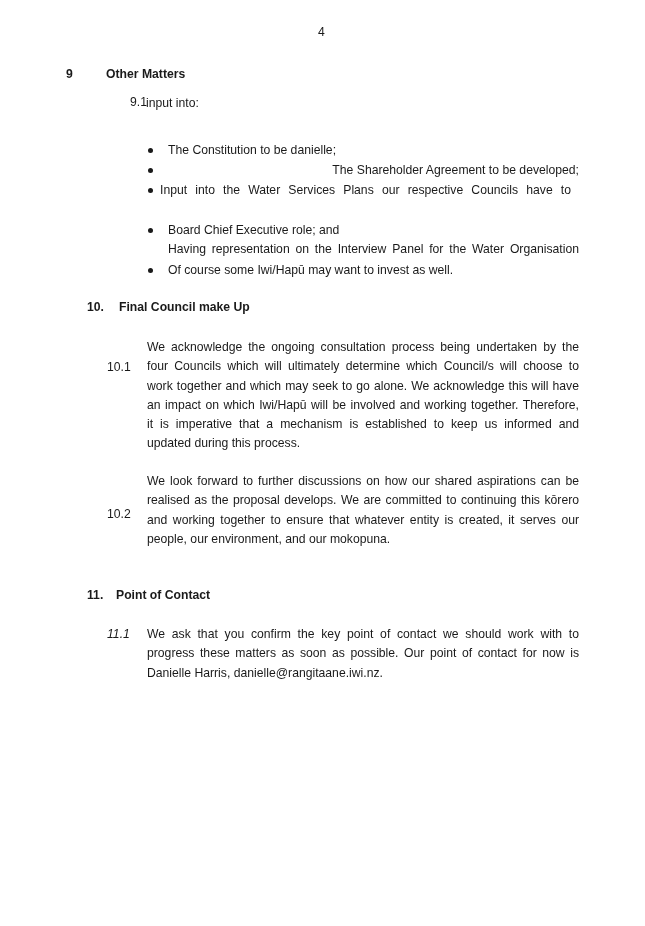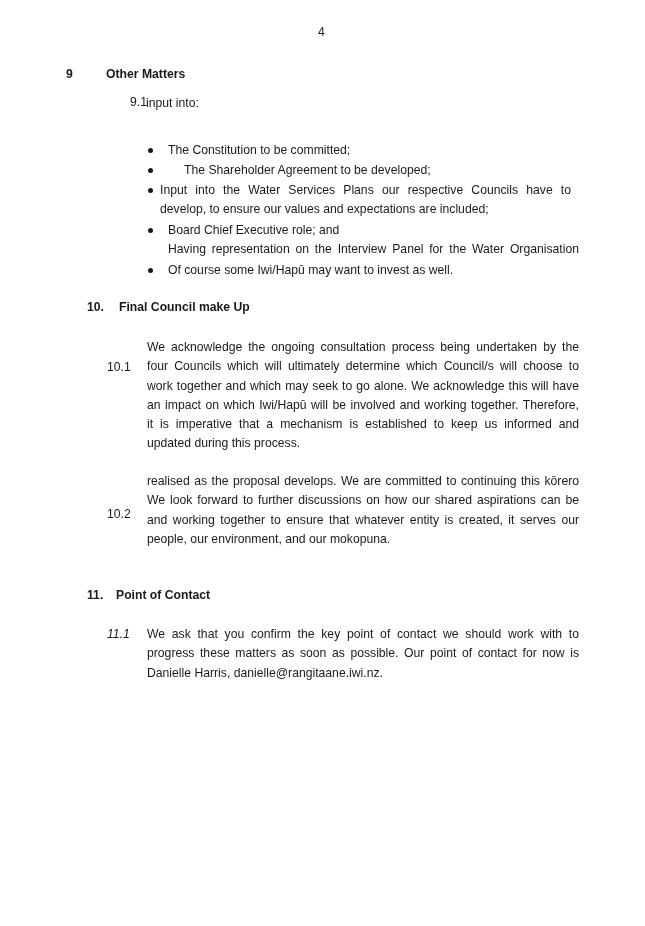--- a/index.html
+++ b/index.html
@@ -21,32 +21,31 @@
 <div class="abs bold" style="left:106px; top:67px;">Other Matters</div>
 
 <div class="abs" style="left:106px; top:95px;margin-left:24px;">9.1</div>
 <div class="para" style="left:146px; top:94px; width:433px;">
   <span class="ln">input into:</span>
 </div>
 
 <div>
   <span class="bullet" style="left:148px; top:148px;"></span>
   <div class="para" style="left:168px; top:141px; width:411px;">
-    <span class="ln">The Constitution to be committed;</span>
+    <span class="ln">The Constitution to be danielle;</span>
   </div>
 
   <span class="bullet" style="left:148px; top:168px;"></span>
-  <div class="para" style="left:184px; top:161px; width:411px;">
+  <div class="para" style="left:168px; top:161px; width:411px;text-align:right;">
     <span class="ln">The Shareholder Agreement to be developed;</span>
   </div>
 
   <span class="bullet" style="left:148px; top:188px;"></span>
   <div class="para" style="left:160px; top:181px; width:411px;">
     <span class="ln j">Input into the Water Services Plans our respective Councils have to</span>
-    <span class="ln">develop, to ensure our values and expectations are included;</span>
   </div>
 
   <span class="bullet" style="left:148px; top:228px;"></span>
   <div class="para" style="left:168px; top:221px; width:411px;">
     <span class="ln">Board Chief Executive role; and</span>
     <span class="ln j">Having representation on the Interview Panel for the Water Organisation</span>
   </div>
 
   <span class="bullet" style="left:148px; top:268px;"></span>
   <div class="para" style="left:168px; top:261px; width:411px;">
@@ -62,22 +61,22 @@
   <span class="ln j">We acknowledge the ongoing consultation process being undertaken by the</span>
   <span class="ln j">four Councils which will ultimately determine which Council/s will choose to</span>
   <span class="ln j">work together and which may seek to go alone. We acknowledge this will have</span>
   <span class="ln j">an impact on which Iwi/Hapū will be involved and working together. Therefore,</span>
   <span class="ln j">it is imperative that a mechanism is established to keep us informed and</span>
   <span class="ln">updated during this process.</span>
 </div>
 
 <div class="abs" style="left:107px; top:474px;margin-top:33px;">10.2</div>
 <div class="para" style="left:147px; top:472px; width:432px;">
+  <span class="ln j">We look forward to further discussions on how our shared aspirations can be</span>
   <span class="ln j">realised as the proposal develops. We are committed to continuing this kōrero</span>
-  <span class="ln j">We look forward to further discussions on how our shared aspirations can be</span>
   <span class="ln j">and working together to ensure that whatever entity is created, it serves our</span>
   <span class="ln">people, our environment, and our mokopuna.</span>
 </div>
 
 <div class="abs bold" style="left:87px; top:588px;">11.</div>
 <div class="abs bold" style="left:116px; top:588px;">Point of Contact</div>
 
 <div class="abs" style="left:107px; top:627px;font-style:italic;">11.1</div>
 <div class="para" style="left:147px; top:625px; width:432px;">
   <span class="ln j">We ask that you confirm the key point of contact we should work with to</span>

